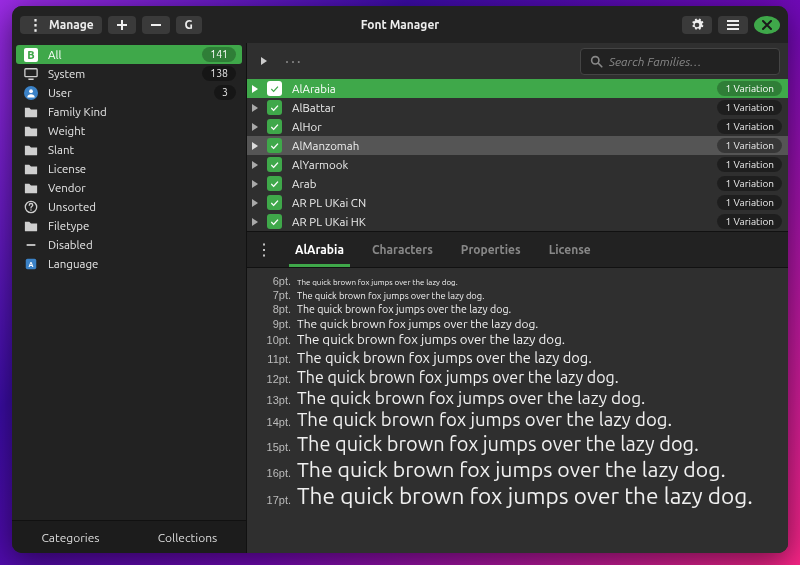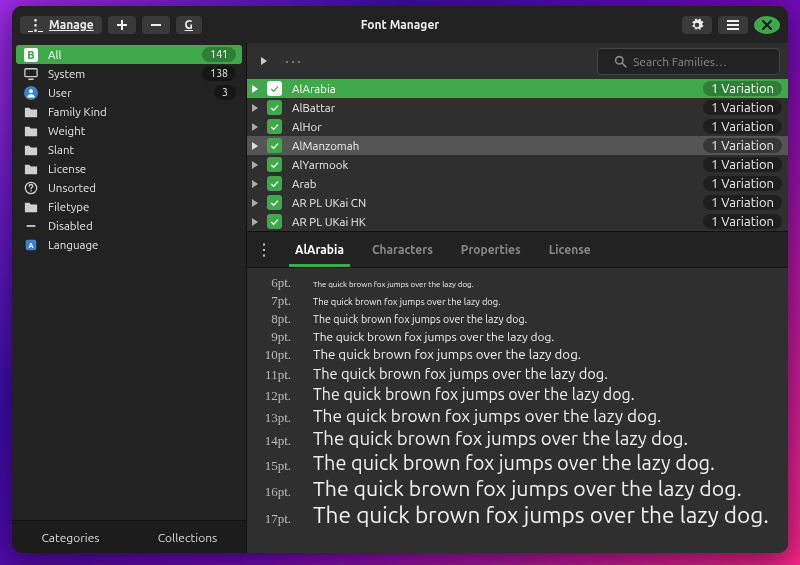--- a/index.html
+++ b/index.html
@@ -30,21 +30,20 @@
   .titlebar .title { position: absolute; left: 0; right: 0; text-align: center; pointer-events: none; }
   .tbtn {
     height: 18px; min-width: 26px;
     background: #3a3a3a;
     border-radius: 4px;
     display: inline-flex; align-items: center; justify-content: center;
     margin-right: 6px;
     color: #eee;
     padding: 0 8px;
     cursor: pointer;
-    text-decoration: underline;
   }
   .tbtn:last-child { margin-right: 0; }
   .tbtn.green { background: #3fa84a; border-radius: 50%; width: 26px; padding: 0; }
   .tleft, .tright { display: flex; align-items: center; z-index: 2; }
   .tright { margin-left: auto; }
   .vdots::before { content: "⋮"; font-size: 15px; margin-right: 6px; }
 
   
   .body { flex: 1; display: flex; min-height: 0; }
 
@@ -99,27 +98,27 @@
   .toolbar2 {
     height: 36px;
     display: flex; align-items: center;
     padding: 0 8px;
     background: #2f2f2f;
     gap: 8px;
   }
   .toolbar2 .expico { color: #ccc; cursor: pointer; padding: 4px; }
   .search {
     margin-left: auto;
-    width: 183px; height: 27px;
+    width: 200px; height: 27px;
     background: #222;
     border: 1px solid #444;
     border-radius: 4px;
     display: flex; align-items: center;
-    padding: 0 16px;
-    color: #888; font-size: 12px;
+    padding: 0 9px;
+    color: #888; font-size: 12px; font-style: italic;
   }
   .search .sicon { margin-right: 6px; }
 
   .fontlist { height: 152px; overflow: hidden; }
   .frow {
     display: flex; align-items: center;
     height: 19px;
     padding: 0 6px 0 4px;
     font-size: 11.5px;
     color: #eee;
@@ -138,21 +137,21 @@
     display: inline-flex; align-items: center; justify-content: center;
     margin: 0 10px 0 2px;
     color: #fff; font-size: 11px; font-weight: bold;
   }
   .frow.sel .chk { background: #fff; color: #3fa84a; }
   .frow .badge {
     margin-left: auto;
     background: rgba(0,0,0,.35);
     padding: 0 8px;
     border-radius: 9px;
-    font-size: 13px;
+    font-size: 10px;
     line-height: 15px;
   }
   .frow.sel .badge { background: rgba(0,0,0,.25); }
 
   .viewtabs {
     height: 37px;
     background: #222;
     display: flex; align-items: stretch;
     padding: 0;
     border-top: 1px solid #111;
@@ -180,23 +179,23 @@
   .waterfall {
     flex: 1;
     background: #2f2f2f;
     overflow: hidden;
     padding: 6px 0 0 0;
     color: #eee;
   }
   .wrow { display: flex; align-items: baseline; padding: 1px 8px; white-space: nowrap; }
   .wpt {
     width: 36px; text-align: right;
-    font-family: Liberation Serif, serif;
-    font-size: 13px; color: #bbb;
-    margin-right: 22px;
+    font-family: Liberation Sans, sans-serif;
+    font-size: 11px; color: #bbb;
+    margin-right: 6px;
     flex-shrink: 0;
   }
   .wtxt { color: #f0f0f0; }
 
   svg { display: block; }
 </style>
 </head>
 <body>
 
 <div class="window">
@@ -297,20 +296,28 @@
             </span>
             <span>Slant</span>
           </div>
           <div class="srow">
             <span class="icon">
               <svg width="14" height="14" viewBox="0 0 16 16">
                 <path d="M1 3h5l2 2h7v8a1 1 0 01-1 1H2a1 1 0 01-1-1z" fill="#cfcfcf"></path>
               </svg>
             </span>
             <span>License</span>
+          </div>
+          <div class="srow">
+            <span class="icon">
+              <svg width="14" height="14" viewBox="0 0 16 16">
+                <path d="M1 3h5l2 2h7v8a1 1 0 01-1 1H2a1 1 0 01-1-1z" fill="#cfcfcf"></path>
+              </svg>
+            </span>
+            <span>Vendor</span>
           </div>
           <div class="srow">
             <span class="icon">
               <svg width="14" height="14" viewBox="0 0 16 16">
                 <circle cx="8" cy="8" r="6.5" fill="none" stroke="#cfcfcf" stroke-width="1.5"></circle>
                 <path d="M6 6a2 2 0 114 0c0 1-2 1.5-2 3" fill="none" stroke="#cfcfcf" stroke-width="1.5" stroke-linecap="round"></path>
                 <circle cx="8" cy="11.5" r="0.9" fill="#cfcfcf"></circle>
               </svg>
             </span>
             <span>Unsorted</span>

